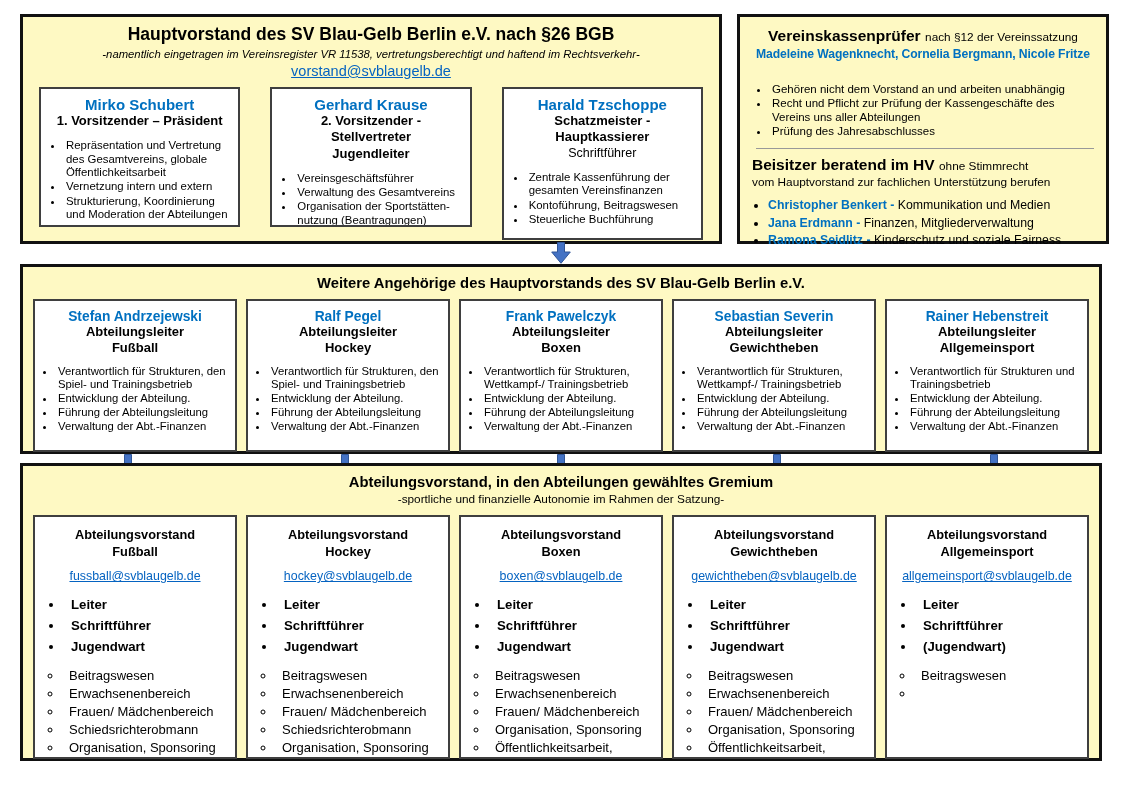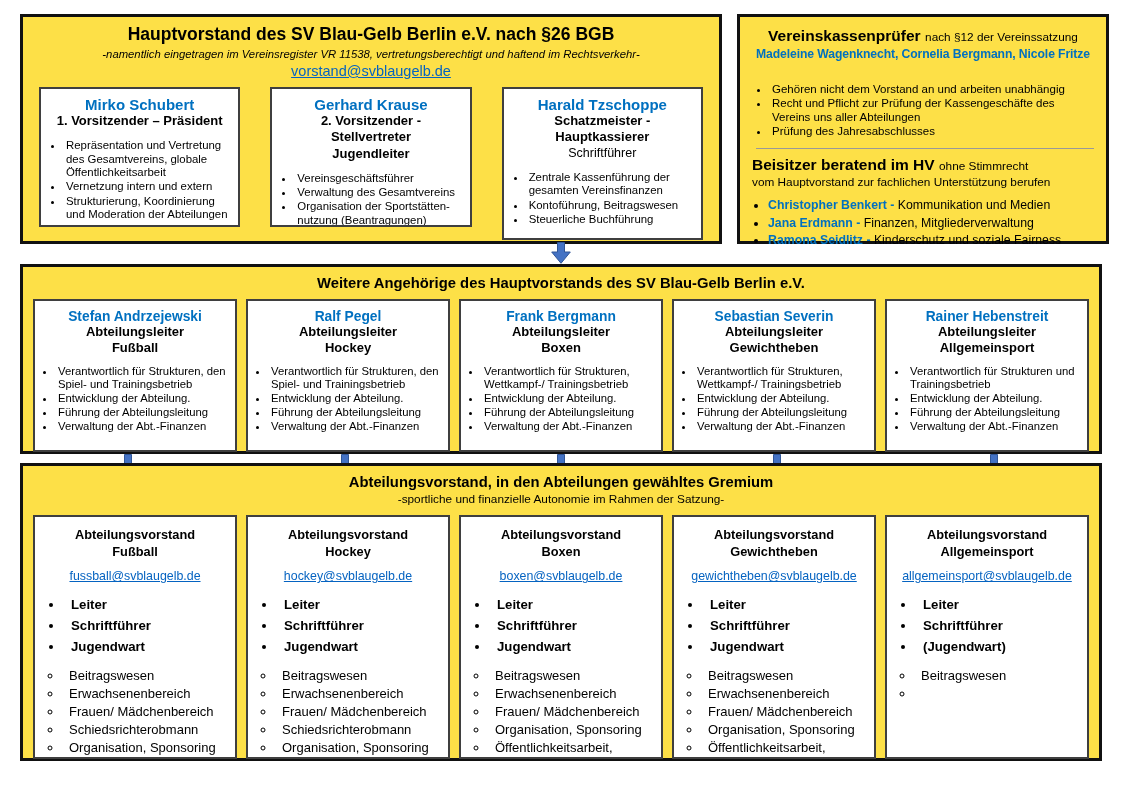--- a/index.html
+++ b/index.html
@@ -1,18 +1,18 @@
 <!DOCTYPE html>
 <html><head>
 <meta charset="utf-8">
 <style>
   * { box-sizing: border-box; margin: 0; padding: 0; }
   html,body { width:1123px; height:794px; background:#fff; }
   body { font-family:"Liberation Sans", sans-serif; color:#000; position:relative; }
-  .outer { position:absolute; border:3px solid #111; background:#fde047; }
+  .outer { position:absolute; border:3px solid #111; background:#fef9c3; }
 
   
   #hv { left:20px; top:14px; width:702px; height:230px; }
   #hv h1 { font-size:17.5px; font-weight:bold; text-align:center; margin-top:7px; }
   #hv .sub { font-size:11.3px; text-align:center; margin-top:3px;font-style:italic; }
   .email { color:#0563C1; text-decoration:underline; cursor:pointer; white-space:nowrap; }
   #hv .main-email { display:block; text-align:center; font-size:14.5px; margin-top:3px; }
   .cards3 { display:flex; gap:30px; padding:0 16px; margin-top:8px; align-items:flex-start; }
   .card { border:2px solid #3f3f3f; background:#fff; flex:1; padding:5px 8px; overflow:hidden; }
   .cards3 .card { height:140px; }
@@ -154,21 +154,21 @@
       <div class="prole">Abteilungsleiter
 Hockey</div>
       <ul class="bl">
           <li>Verantwortlich für Strukturen, den Spiel- und Trainingsbetrieb</li>
           <li>Entwicklung der Abteilung.</li>
           <li>Führung der Abteilungsleitung</li>
           <li>Verwaltung der Abt.-Finanzen</li>
         </ul>
     </div>
     <div class="card">
-      <div class="pname">Frank Bergmann</div>
+      <div class="pname">Frank Pawelczyk</div>
       <div class="prole">Abteilungsleiter
 Boxen</div>
       <ul class="bl">
           <li>Verantwortlich für Strukturen, Wettkampf-/ Trainingsbetrieb</li>
           <li>Entwicklung der Abteilung.</li>
           <li>Führung der Abteilungsleitung</li>
           <li>Verwaltung der Abt.-Finanzen</li>
         </ul>
     </div>
     <div class="card">

